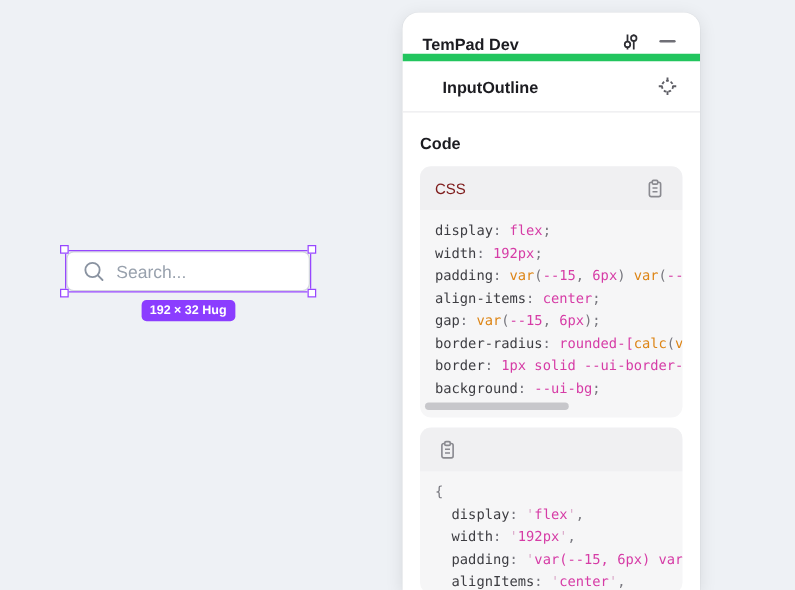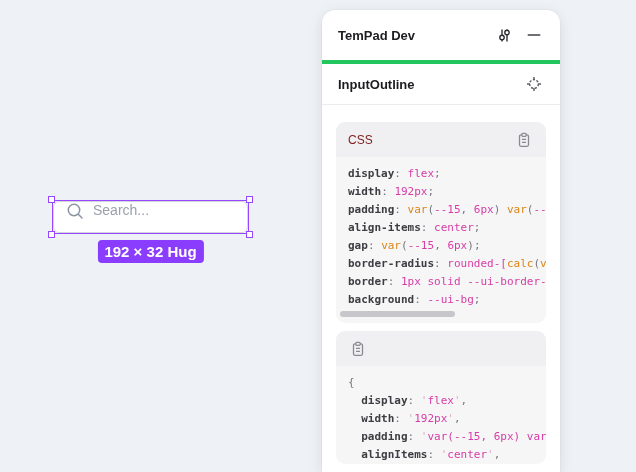--- a/index.html
+++ b/index.html
@@ -11,84 +11,84 @@
     font-family:"Liberation Sans", sans-serif;
   }
 
   
   .search-comp { position:absolute; left:53px; top:201px; width:195px; height:32px; }
   .input-box {
     position:absolute; inset:0;
     background:#ffffff;
     border:1px solid #d3d7dd;
     border-radius:6px;
-    display:flex; 
+    display:flex; align-items:center;
     padding-left:12px; gap:9px;
   }
   .input-box .placeholder { color:#98a1ad; font-size:14px; }
   .sel-outline {
     position:absolute; inset:-1px;
     border:1.5px solid #9747ff;
     pointer-events:none;
   }
   .handle {
     position:absolute; width:7px; height:7px;
     background:#ffffff; border:1.5px solid #9747ff;
   }
   .handle.tl { left:-5px; top:-5px; }
   .handle.tr { right:-5px; top:-5px; }
   .handle.bl { left:-5px; bottom:-5px; }
   .handle.br { right:-5px; bottom:-5px; }
   .size-badge {
     position:absolute; top:39px; left:50%; transform:translateX(-50%);
     background:#8b3dff; color:#ffffff;
-    font-size:15px; font-weight:bold;
+    font-size:10px; font-weight:bold;
     padding:3px 7px; border-radius:4px;
     white-space:nowrap;
   }
 
   
   .panel {
     position:absolute; left:322px; top:10px; width:238px; height:462px;
     background:#ffffff;
     border-radius:13px 13px 0 0;
     box-shadow:0 0 0 0.5px rgba(0,0,0,0.04), 0 3px 14px rgba(0,0,0,0.10);
     overflow:hidden;
   }
   .panel-header {
-    height:54px; display:flex; align-items:center;
-    padding:0 16px; border-bottom:4px solid #22c55e;
+    height:39px; display:flex; align-items:flex-end;
+    padding:0 16px; border-bottom:6px solid #22c55e;
   }
   .panel-title { flex:1; font-size:13px; font-weight:bold; color:#1c1c21; }
   .icon-btn { display:flex; align-items:center; justify-content:center; width:20px; height:20px; cursor:pointer; }
   .icon-btn + .icon-btn { margin-left:10px; }
   .component-row {
     height:41px; display:flex; align-items:center;
     padding:0 16px; border-bottom:1px solid #ececee;
   }
-  .component-name { flex:1; font-size:13px; font-weight:bold; color:#1c1c21; }
+  .component-name { flex:1; font-size:13px; font-weight:bold; color:#1c1c21;margin-left:16px; }
   .panel-body { padding:17px 14px 0 14px; }
   .section-title { font-size:13px; font-weight:bold; color:#1c1c21; margin-bottom:11px; }
 
   .code-block {
     border-radius:9px; overflow:hidden; background:#f6f6f7; margin-bottom:8px;
   }
   .code-head {
     height:35px; background:#f0f0f2;
     display:flex; align-items:center; padding:0 12px;
   }
   .code-label { flex:1; font-size:12px; color:#7f1d1d; }
   .code-lines {
     padding:8px 12px 0 12px;
     font-family:"DejaVu Sans Mono", monospace;
     font-size:11px; line-height:18px;
     white-space:pre; overflow:hidden;
   }
   .code-line { height:18px; }
-  .tk-prop { color:#3d3d42;font-weight:bold; }
+  .tk-prop { color:#3d3d42; }
   .tk-punc { color:#77777e; }
   .tk-val  { color:#d63ca6; }
   .tk-fn   { color:#dd8516; }
   .tk-q    { color:#dcaccb; }
 
   .hscrollbar { height:14px; padding:2px 4px 0 4px; }
   .hscroll-thumb { width:115px; height:6px; border-radius:3px; background:#c7c7cb; }
 </style>
 </head>
 <body>
@@ -135,20 +135,21 @@
         <circle cx="8" cy="8" r="4.4" fill="none" stroke="#5f5f66" stroke-width="1.5" stroke-dasharray="2.2 1.6"></circle>
         <line x1="8" y1="1" x2="8" y2="4" stroke="#5f5f66" stroke-width="1.5"></line>
         <line x1="8" y1="12" x2="8" y2="15" stroke="#5f5f66" stroke-width="1.5"></line>
         <line x1="1" y1="8" x2="4" y2="8" stroke="#5f5f66" stroke-width="1.5"></line>
         <line x1="12" y1="8" x2="15" y2="8" stroke="#5f5f66" stroke-width="1.5"></line>
       </svg>
     </span>
   </div>
 
   <div class="panel-body">
+    <div class="section-title">Code</div>
 
     <div class="code-block">
       <div class="code-head">
         <span class="code-label">CSS</span>
         <span class="icon-btn">
           <svg width="16" height="16" viewBox="0 0 16 16">
             <rect x="3.5" y="2.8" width="9" height="11.5" rx="1.5" fill="none" stroke="#8a8a90" stroke-width="1.3"></rect>
             <rect x="5.8" y="1.3" width="4.4" height="3" rx="1" fill="#f0f0f2" stroke="#8a8a90" stroke-width="1.3"></rect>
             <line x1="6" y1="7.3" x2="10" y2="7.3" stroke="#8a8a90" stroke-width="1.2"></line>
             <line x1="6" y1="10.3" x2="10" y2="10.3" stroke="#8a8a90" stroke-width="1.2"></line>

